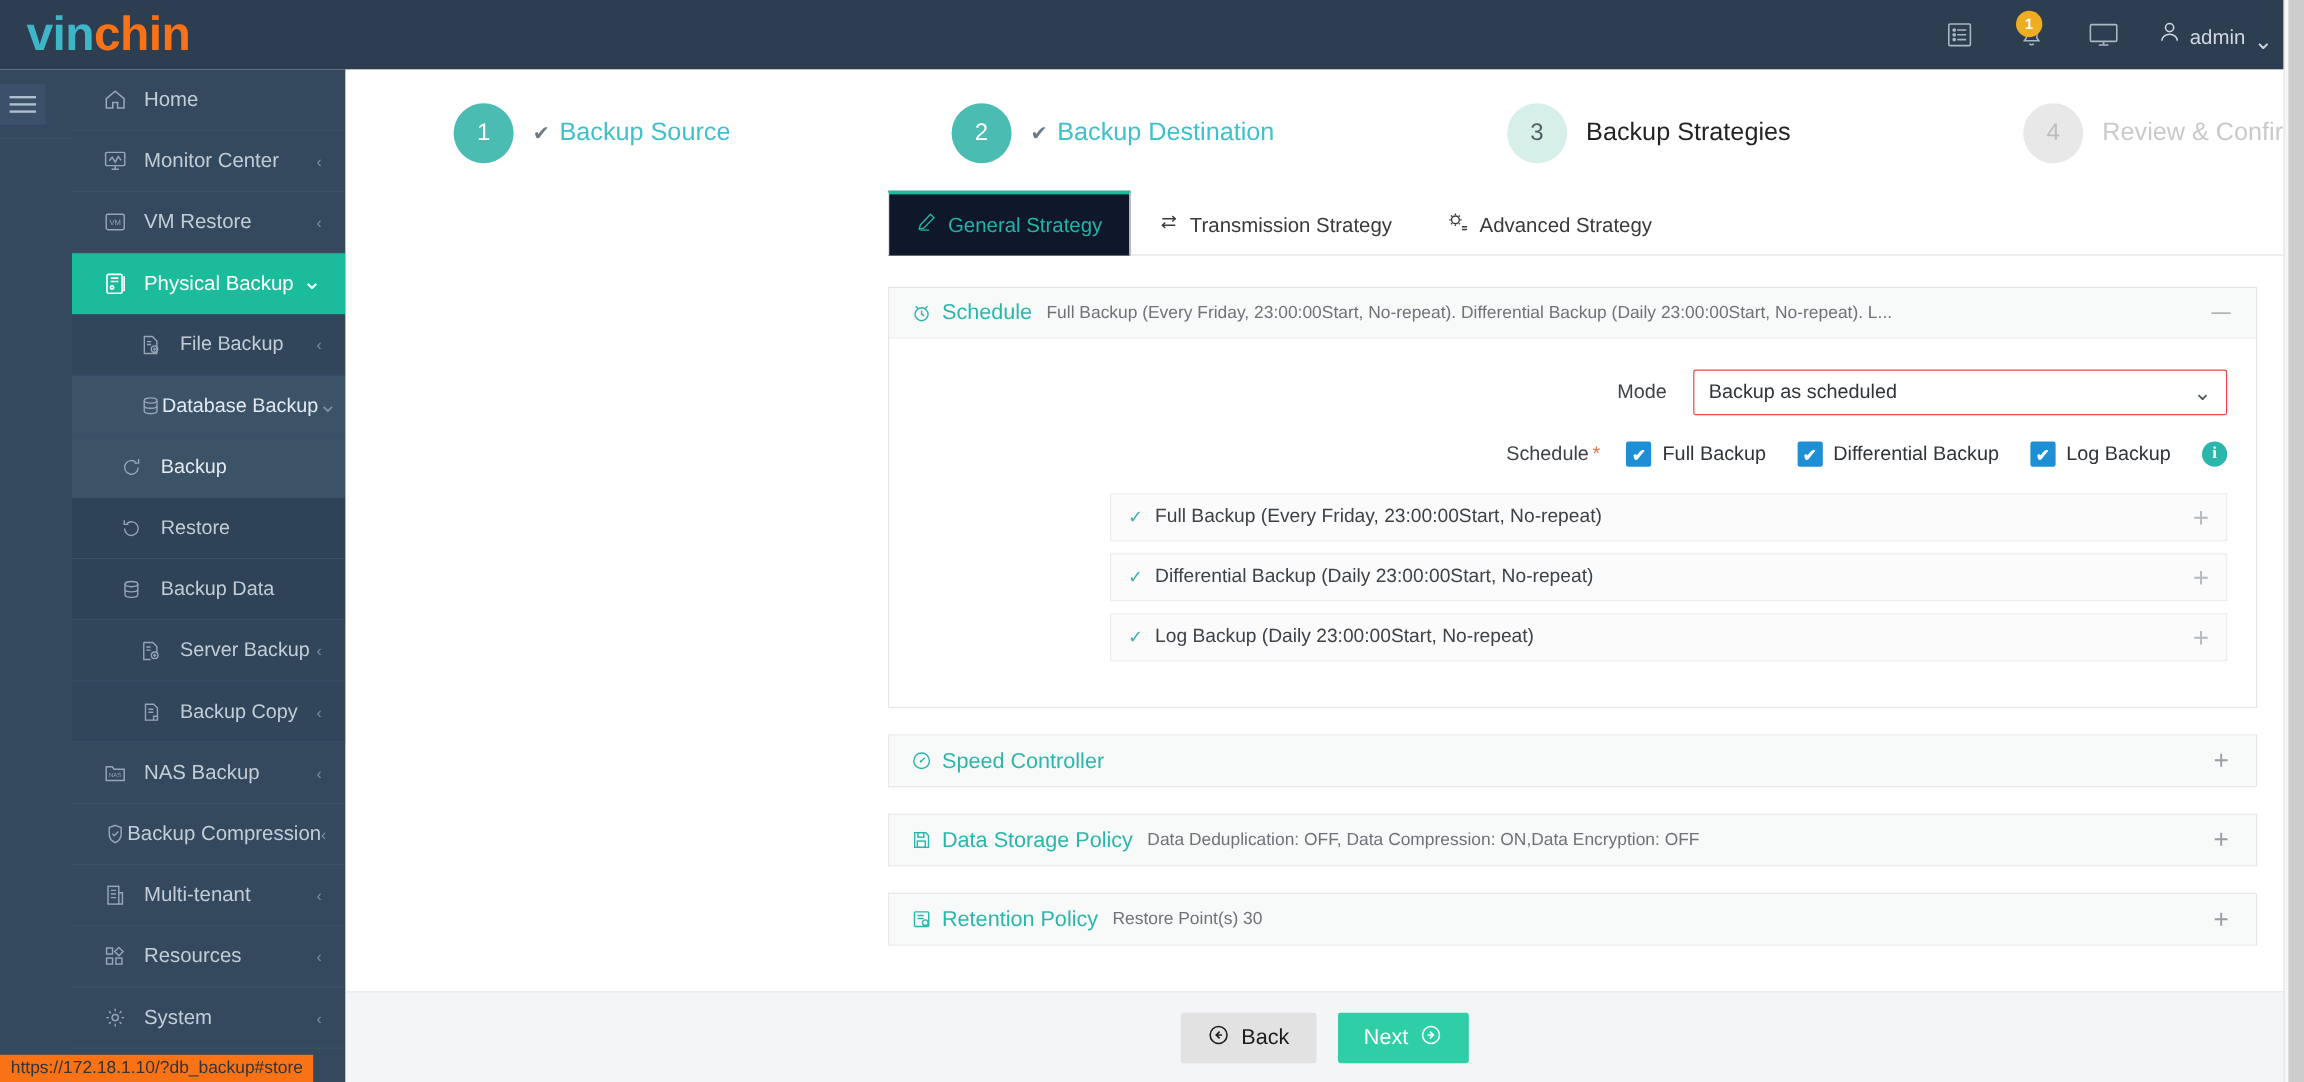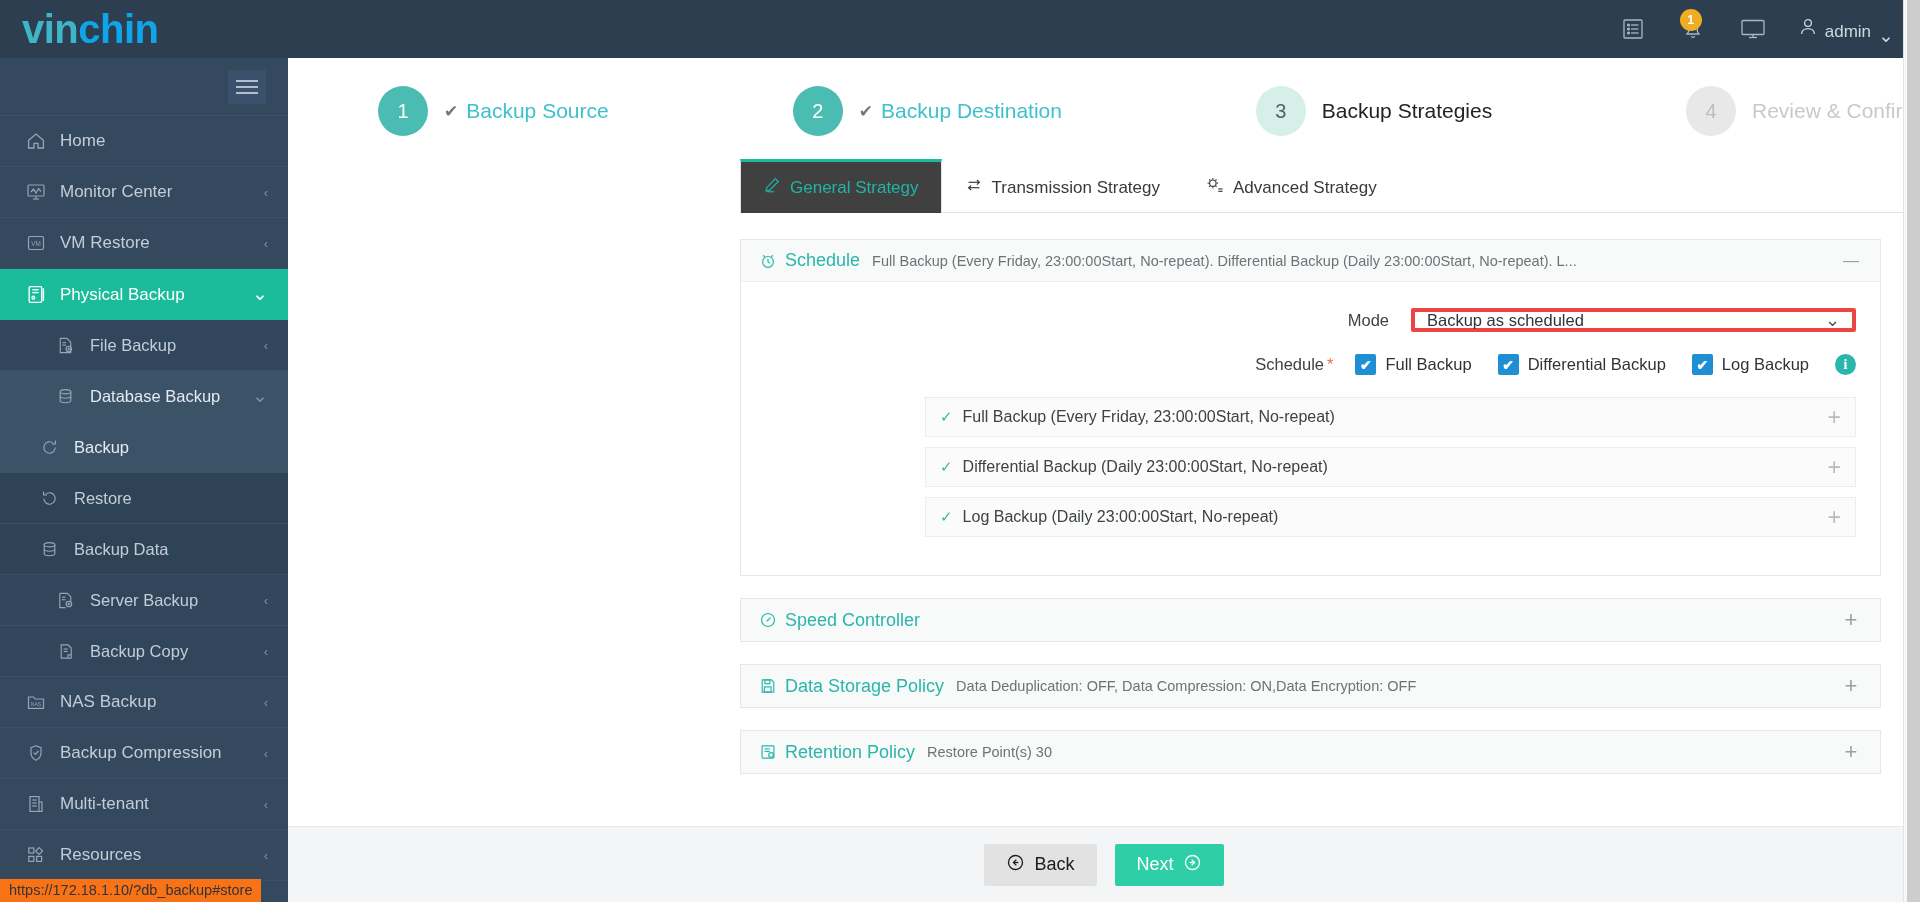--- a/index.html
+++ b/index.html
@@ -24,21 +24,21 @@
   .logo {
     width: 288px;
     padding-left: 22px;
     font-size: 40px;
     font-weight: 600;
     letter-spacing: -0.5px;
     line-height: 1;
     user-select: none;
   }
   .logo .vin { color: #3fb6c8; }
-  .logo .chin { color: #0ea5e9; }
+  .logo .chin { color: #f97316; }
 
   .top-right { display: flex; align-items: center; gap: 30px; color: #b8c4cf; }
   .top-icon {
     position: relative;
     width: 30px; height: 30px;
     display: flex; align-items: center; justify-content: center;
     cursor: pointer;
   }
   .top-icon svg { display: block; }
   .badge {
@@ -58,21 +58,21 @@
     color: #cfd8e0; font-size: 17px; cursor: pointer;
   }
 
   
   .body { flex: 1; display: flex; min-height: 0; position: relative; }
 
   
   .sidebar {
     width: 288px; min-width: 288px;
     background: #34495e;
-    display: flex; flex-direction: column;
+    display: flex; 
     position: relative;
     overflow: hidden;
   }
   .sb-toggle-row {
     height: 58px; min-height: 58px;
     display: flex; align-items: center; justify-content: flex-end;
     padding-right: 22px;
     border-bottom: 1px solid #3d5166;
   }
   .hamburger {
@@ -177,21 +177,21 @@
     color: #3a3a3a;
     cursor: pointer;
     border: 1px solid transparent;
     border-bottom: none;
     position: relative;
     bottom: -1px;
     white-space: nowrap;
   }
   .tab.active {
     color: #1fb5a6;
-    background: #404040;
+    background: #0f172a;
     border-color: #e0e2e5;
     border-top: 3px solid #1abc9c;
   }
 
   
   .scrollwrap {
     flex: 1; min-height: 0;
     margin: 0 0 0 452px;
     padding-right: 0;
     position: relative;
@@ -255,22 +255,22 @@
   .panel-body { padding: 26px 24px 28px 24px; }
 
   .form-row { display: flex; align-items: center; margin-bottom: 22px; justify-content: flex-end; }
   .form-label {
     width: 160px; text-align: right; padding-right: 22px;
     font-size: 16.5px; color: #3d4246;
     white-space: nowrap;
   }
   .req { color: #e8733f; margin-left: 3px; }
   .select-box {
-    width: 445px; height: 24px;
-    border: 4px solid #ef4444;
+    width: 445px; height: 38px;
+    border: 1px solid #ef4444;
     border-radius: 2px;
     display: flex; align-items: center;
     padding: 0 12px;
     font-size: 16.5px; color: #2f3438;
     background: #fff;
     cursor: pointer;
   }
   .select-box .caret { margin-left: auto; color: #4d5458; font-size: 13px; }
 
   .cb-group { display: flex; align-items: center; gap: 26px; }

